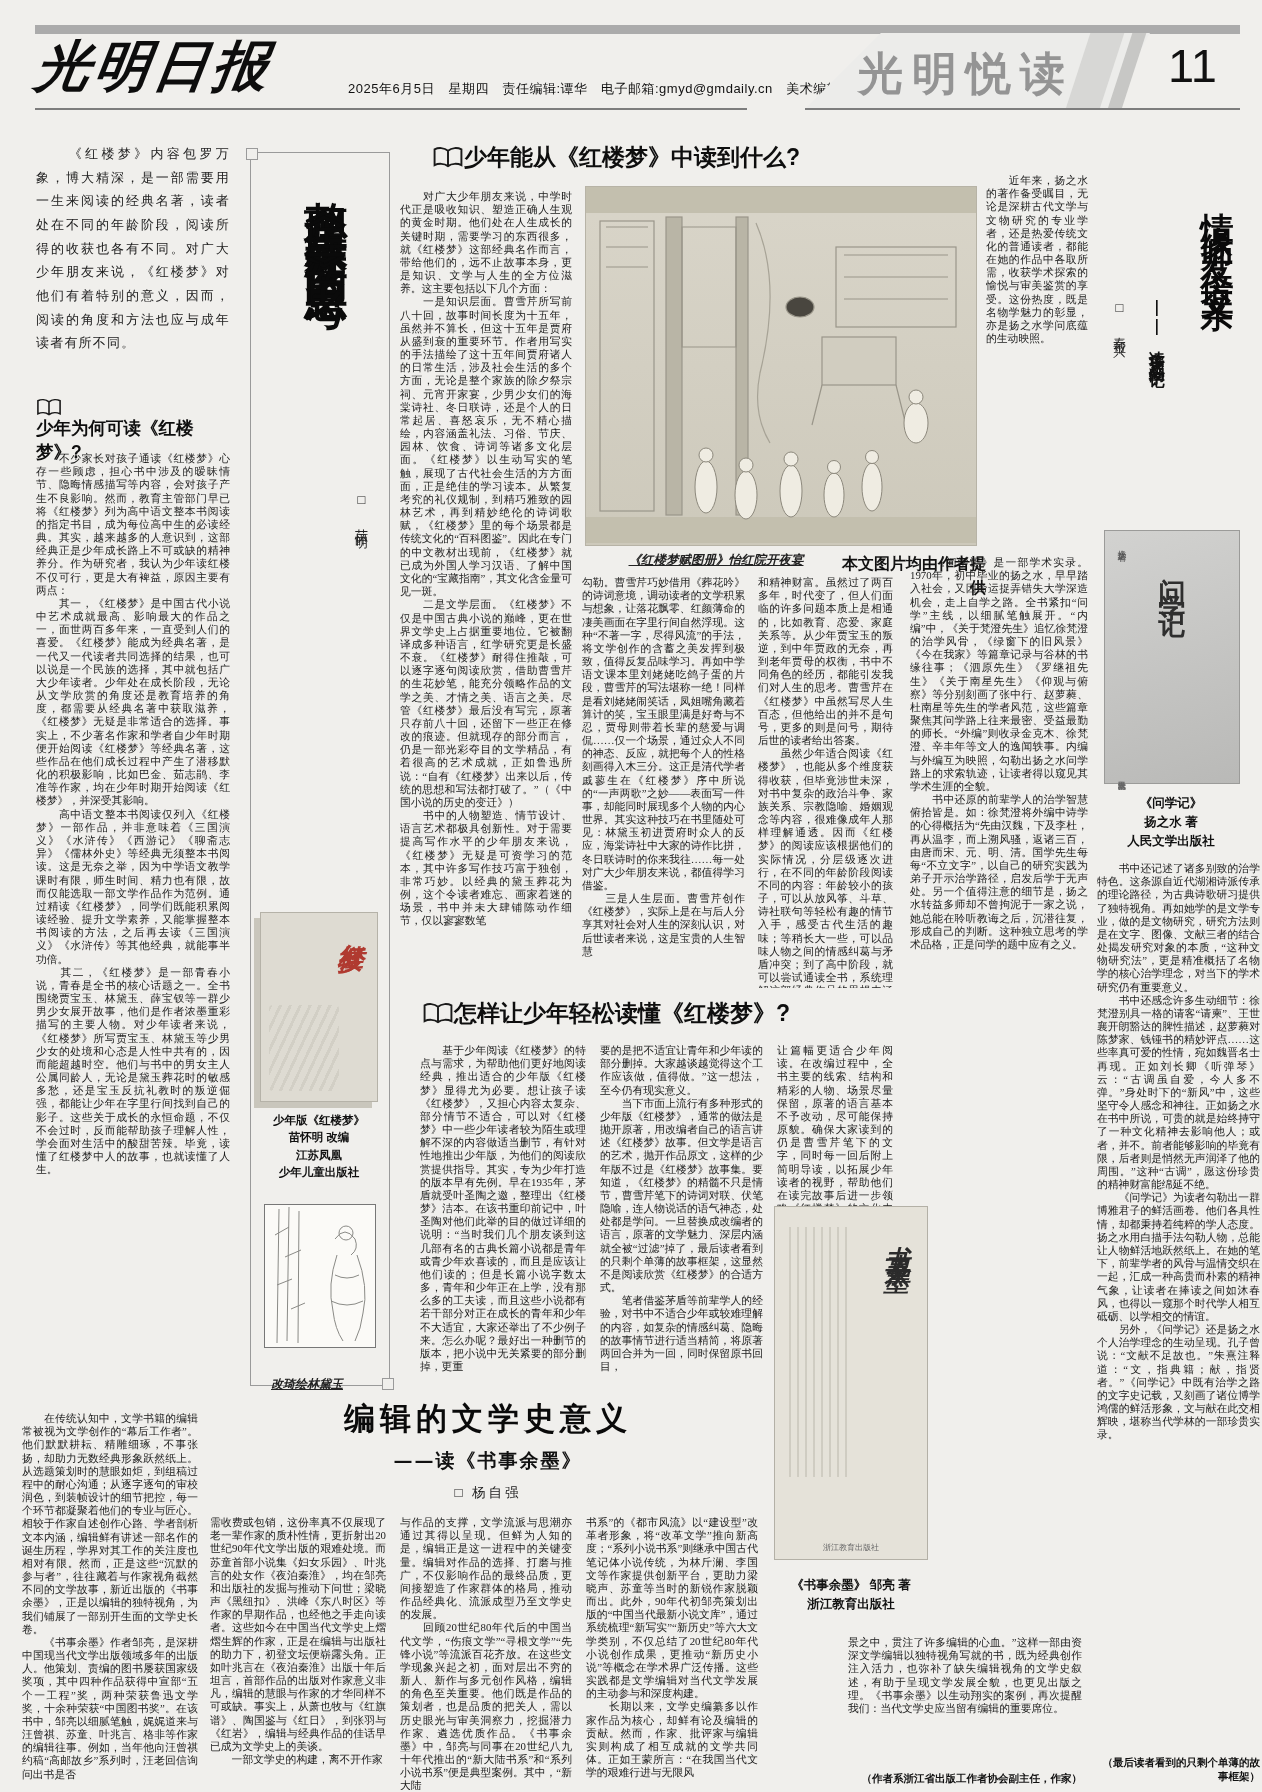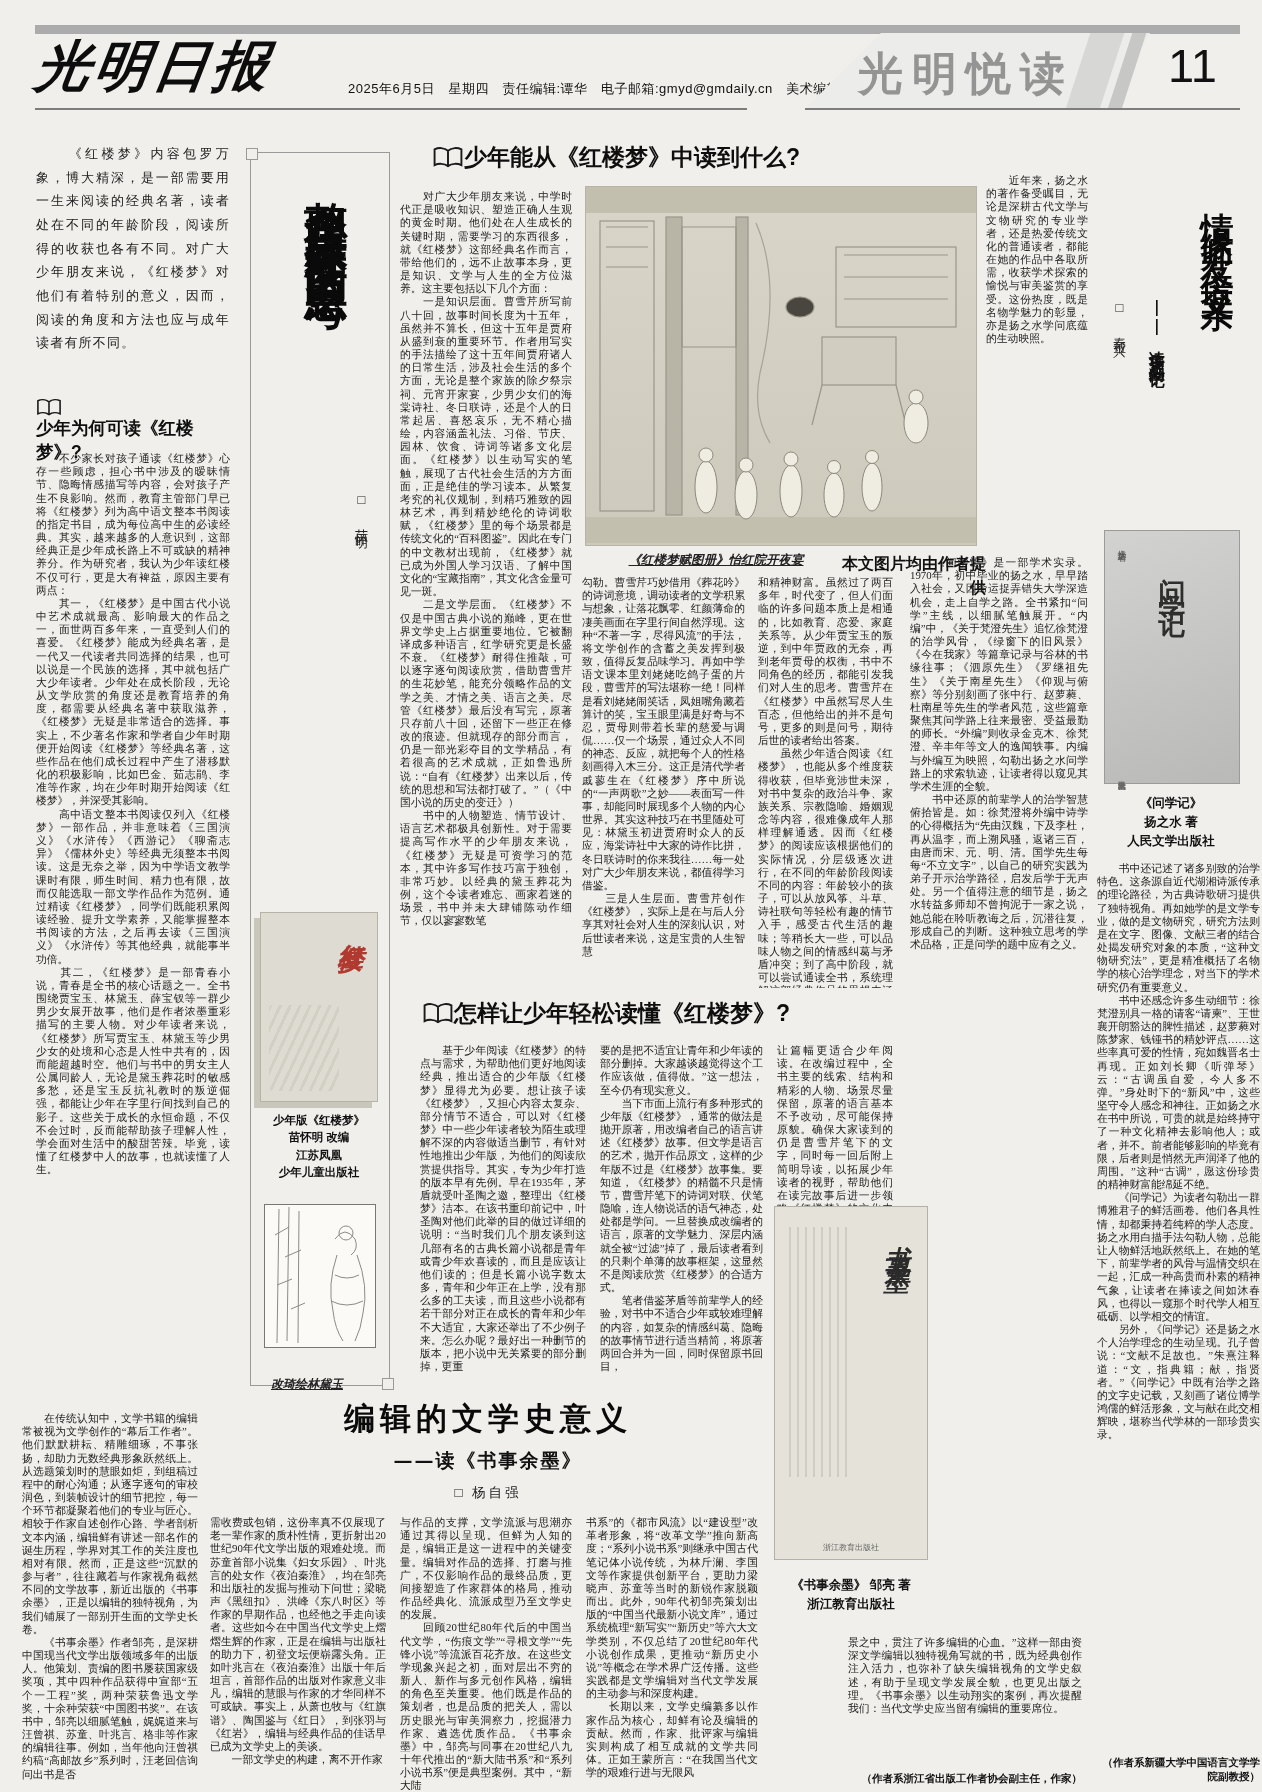--- a/index.html
+++ b/index.html
@@ -231,21 +231,21 @@
   </div>
   <div class="abs cap" style="left:1096px;top:794px;width:150px;font-size:12.5px;">《问学记》
 扬之水 著
 人民文学出版社</div>
 
   <div class="abs" style="left:1097px;top:862px;width:163px;height:924px;">
     <div class="txt" style="width:163px;height:884px;">　　书中还记述了诸多别致的治学特色。这条源自近代湖湘诗派传承的理论路径，为古典诗歌研习提供了独特视角。再如她学的是文学专业，做的是文物研究，研究方法则是在文字、图像、文献三者的结合处揭发研究对象的本质，“这种文物研究法”，更是精准概括了名物学的核心治学理念，对当下的学术研究仍有重要意义。
 　　书中还感念许多生动细节：徐梵澄别具一格的请客“请柬”、王世襄开朗豁达的脾性描述，赵萝蕤对陈梦家、钱锺书的精妙评点……这些率真可爱的性情，宛如魏晋名士再现。正如刘长卿《听弹琴》云：“古调虽自爱，今人多不弹。”身处时下的“新风”中，这些坚守令人感念和神往。正如扬之水在书中所说，可贵的就是始终持守了一种文化精神去影响他人；或者，并不。前者能够影响的毕竟有限，后者则是悄然无声润泽了他的周围。”这种“古调”，愿这份珍贵的精神财富能绵延不绝。
 　　《问学记》为读者勾勒出一群博雅君子的鲜活画卷。他们各具性情，却都秉持着纯粹的学人态度。扬之水用白描手法勾勒人物，总能让人物鲜活地跃然纸上。在她的笔下，前辈学者的风骨与温情交织在一起，汇成一种高贵而朴素的精神气象，让读者在捧读之间如沐春风，也得以一窥那个时代学人相互砥砺、以学相交的情谊。
 　　另外，《问学记》还是扬之水个人治学理念的生动呈现。孔子曾说：“文献不足故也。”朱熹注释道：“文，指典籍；献，指贤者。”《问学记》中既有治学之路的文字史记载，又刻画了诸位博学鸿儒的鲜活形象，文与献在此交相辉映，堪称当代学林的一部珍贵实录。</div>
-    <div class="credit" style="position:absolute;right:0;bottom:2px;width:163px;">（作者系新疆大学中国语言文学学院副教授）</div>
+    <div class="credit" style="position:absolute;right:0;bottom:2px;width:163px;">（最后读者看到的只剩个单薄的故事框架）</div>
   </div>
 
   <div class="abs" id="a3-title">编辑的文学史意义</div>
   <div class="abs" id="a3-sub">——读《书事余墨》</div>
   <div class="abs" id="a3-byline">□ 杨自强</div>
 
   <div class="abs txt" style="left:22px;top:1412px;width:176px;height:378px;">　　在传统认知中，文学书籍的编辑常被视为文学创作的“幕后工作者”。他们默默耕耘、精雕细琢，不事张扬，却助力无数经典形象跃然纸上。从选题策划时的慧眼如炬，到组稿过程中的耐心沟通；从逐字逐句的审校润色，到装帧设计的细节把控，每一个环节都凝聚着他们的专业与匠心。相较于作家自述创作心路、学者剖析文本内涵，编辑鲜有讲述一部名作的诞生历程，学界对其工作的关注度也相对有限。然而，正是这些“沉默的参与者”，往往藏着与作家视角截然不同的文学故事，新近出版的《书事余墨》，正是以编辑的独特视角，为我们铺展了一部别开生面的文学史长卷。
 　　《书事余墨》作者邹亮，是深耕中国现当代文学出版领域多年的出版人。他策划、责编的图书屡获国家级奖项，其中四种作品获得中宣部“五个一工程”奖，两种荣获鲁迅文学奖，十余种荣获“中国图书奖”。在该书中，邹亮以细腻笔触，娓娓道来与汪曾祺、苏童、叶兆言、格非等作家的编辑往事。例如，当年他向汪曾祺约稿“高邮故乡”系列时，汪老回信询问出书是否</div>
   <div class="abs txt" style="left:210px;top:1516px;width:176px;height:274px;">需收费或包销，这份率真不仅展现了老一辈作家的质朴性情，更折射出20世纪90年代文学出版的艰难处境。而苏童首部小说集《妇女乐园》、叶兆言的处女作《夜泊秦淮》，均在邹亮和出版社的发掘与推动下问世；梁晓声《黑纽扣》、洪峰《东八时区》等作家的早期作品，也经他之手走向读者。这些如今在中国当代文学史上熠熠生辉的作家，正是在编辑与出版社的助力下，初登文坛便崭露头角。正如叶兆言在《夜泊秦淮》出版十年后坦言，首部作品的出版对作家意义非凡，编辑的慧眼与作家的才华同样不可或缺。事实上，从萧也牧与《红旗谱》、陶国鉴与《红日》，到张羽与《红岩》，编辑与经典作品的佳话早已成为文学史上的美谈。
 　　一部文学史的构建，离不开作家</div>

